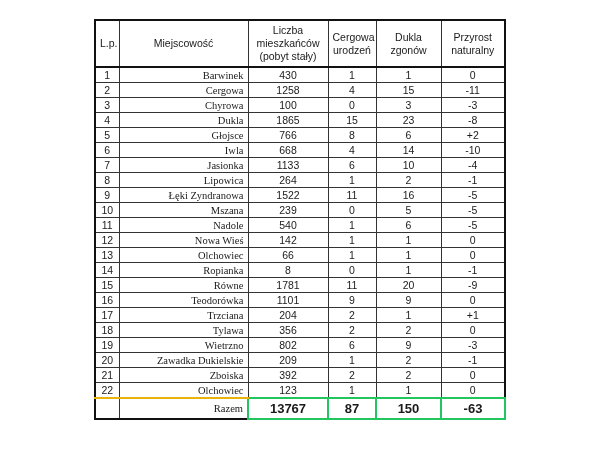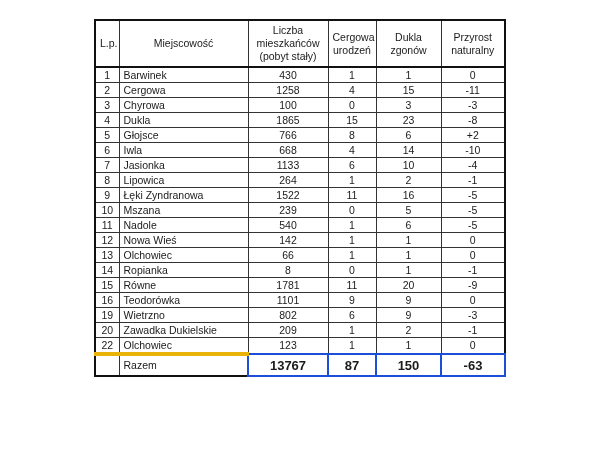--- a/index.html
+++ b/index.html
@@ -26,23 +26,23 @@
       white-space: normal;
       border-bottom: 2px solid #111;
     }
     col.c0 { width: 24px; }
     col.c1 { width: 129px; }
     col.c2 { width: 80px; }
     col.c3 { width: 48px; }
     col.c4 { width: 65px; }
     col.c5 { width: 64px; }
     td.num { text-align: center; }
-    td.name { text-align: left; }
-    tr.total td { height: 19px; border-top: 4px solid #eab308; }
-    tr.total td.bold { font-weight: bold; font-size: 13px; border: 2px solid #1d4ed8; }
+    td.name { text-align: right; font-family: Liberation Serif, serif; }
+    tr.total td { height: 19px; border-top: 2px solid #eab308; }
+    tr.total td.bold { font-weight: bold; font-size: 13px; border: 2px solid #22c55e; }
   </style>
 </head>
 <body>
 
 <table class="main">
   <colgroup>
     <col class="c0">
       <col class="c1">
       <col class="c2">
       <col class="c3">
@@ -182,34 +182,58 @@
       </tr>
       <tr>
         <td class="num">16</td>
         <td class="name">Teodorówka</td>
         <td class="num">1101</td>
         <td class="num">9</td>
         <td class="num">9</td>
         <td class="num">0</td>
       </tr>
       <tr>
+        <td class="num">17</td>
+        <td class="name">Trzciana</td>
+        <td class="num">204</td>
+        <td class="num">2</td>
+        <td class="num">1</td>
+        <td class="num">+1</td>
+      </tr>
+      <tr>
+        <td class="num">18</td>
+        <td class="name">Tylawa</td>
+        <td class="num">356</td>
+        <td class="num">2</td>
+        <td class="num">2</td>
+        <td class="num">0</td>
+      </tr>
+      <tr>
         <td class="num">19</td>
         <td class="name">Wietrzno</td>
         <td class="num">802</td>
         <td class="num">6</td>
         <td class="num">9</td>
         <td class="num">-3</td>
       </tr>
       <tr>
         <td class="num">20</td>
         <td class="name">Zawadka Dukielskie</td>
         <td class="num">209</td>
         <td class="num">1</td>
         <td class="num">2</td>
         <td class="num">-1</td>
+      </tr>
+      <tr>
+        <td class="num">21</td>
+        <td class="name">Zboiska</td>
+        <td class="num">392</td>
+        <td class="num">2</td>
+        <td class="num">2</td>
+        <td class="num">0</td>
       </tr>
       <tr>
         <td class="num">22</td>
         <td class="name">Olchowiec</td>
         <td class="num">123</td>
         <td class="num">1</td>
         <td class="num">1</td>
         <td class="num">0</td>
       </tr>
     </tbody>

